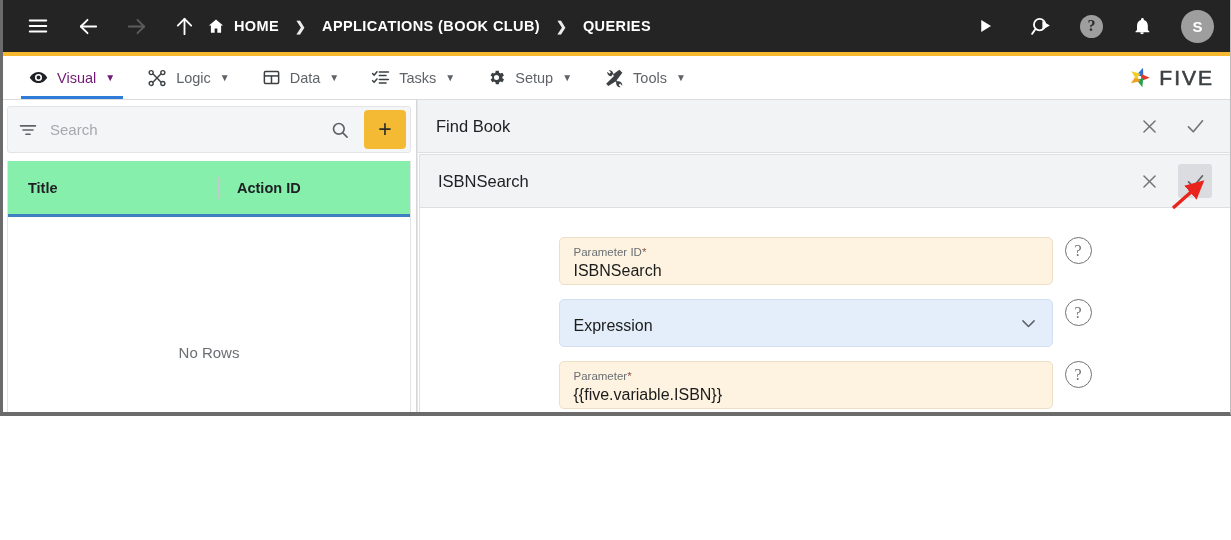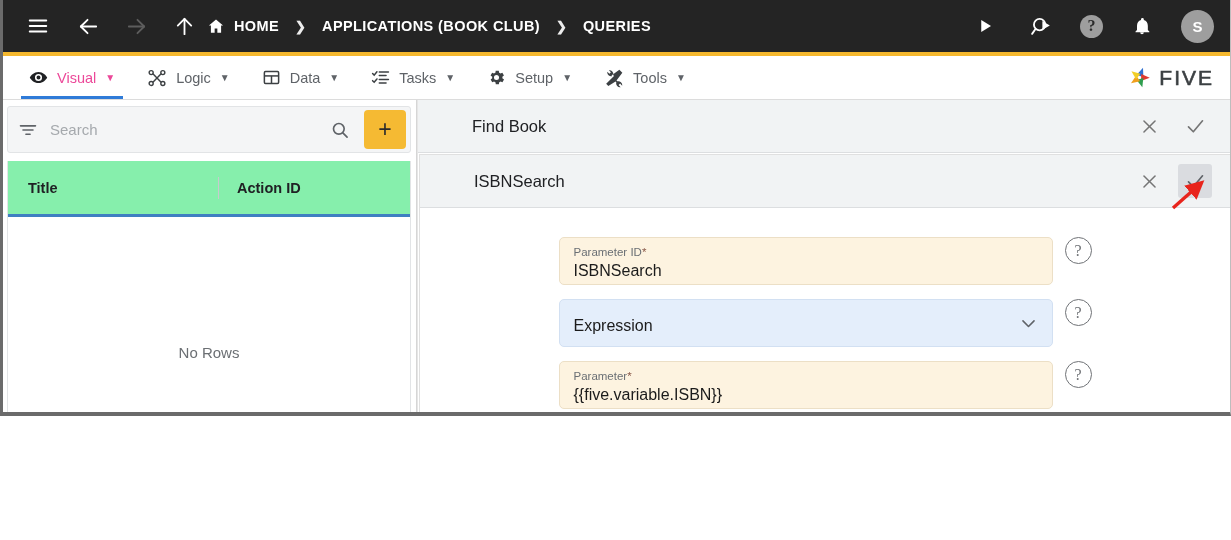--- a/index.html
+++ b/index.html
@@ -91,21 +91,21 @@
   .menu-item {
     display: flex; align-items: center; gap: 9px;
     padding: 0 16px;
     font-size: 14.5px;
     color: #5f6368;
     cursor: pointer;
     position: relative;
   }
   .menu-item .mlabel { font-weight: normal; }
   .menu-item .caret { font-size: 10px; }
-  .menu-item.active { color: #ec4899; }
+  .menu-item.active { color: #701a75; }
   .menu-item.active .mlabel { font-weight: normal; }
   .menu-item.active::after {
     content: "";
     position: absolute; left: 8px; right: 8px; bottom: 0;
     height: 3px; background: #2f7bd8;
   }
   .menu-item .micon { color: #3c4043; display: flex; align-items: center; }
   .menu-item.active .micon { color: #202124; }
 
   .brand {
@@ -214,21 +214,21 @@
     border-left: 1px solid #e6e6e6;
     min-width: 0;
   }
   .pane-header {
     height: 53px;
     background: #f1f3f4;
     display: flex; align-items: center;
     padding: 0 18px 0 18px;
     border-bottom: 1px solid #dcdee0;
   }
-  .pane-title { font-size: 16.5px; color: #202124; font-weight: normal; margin-left: 36px; }
+  .pane-title { font-size: 16.5px; color: #202124; font-weight: normal; }
   .pane-actions { margin-left: auto; display: flex; align-items: center; gap: 12px; }
   .pane-ico {
     width: 34px; height: 34px; border-radius: 3px;
     display: flex; align-items: center; justify-content: center;
     color: #757575; cursor: pointer;
   }
   .pane-ico.hover { background: #dadce0; color: #5f6368; }
 
   .inner-pane {
     flex: 1;

